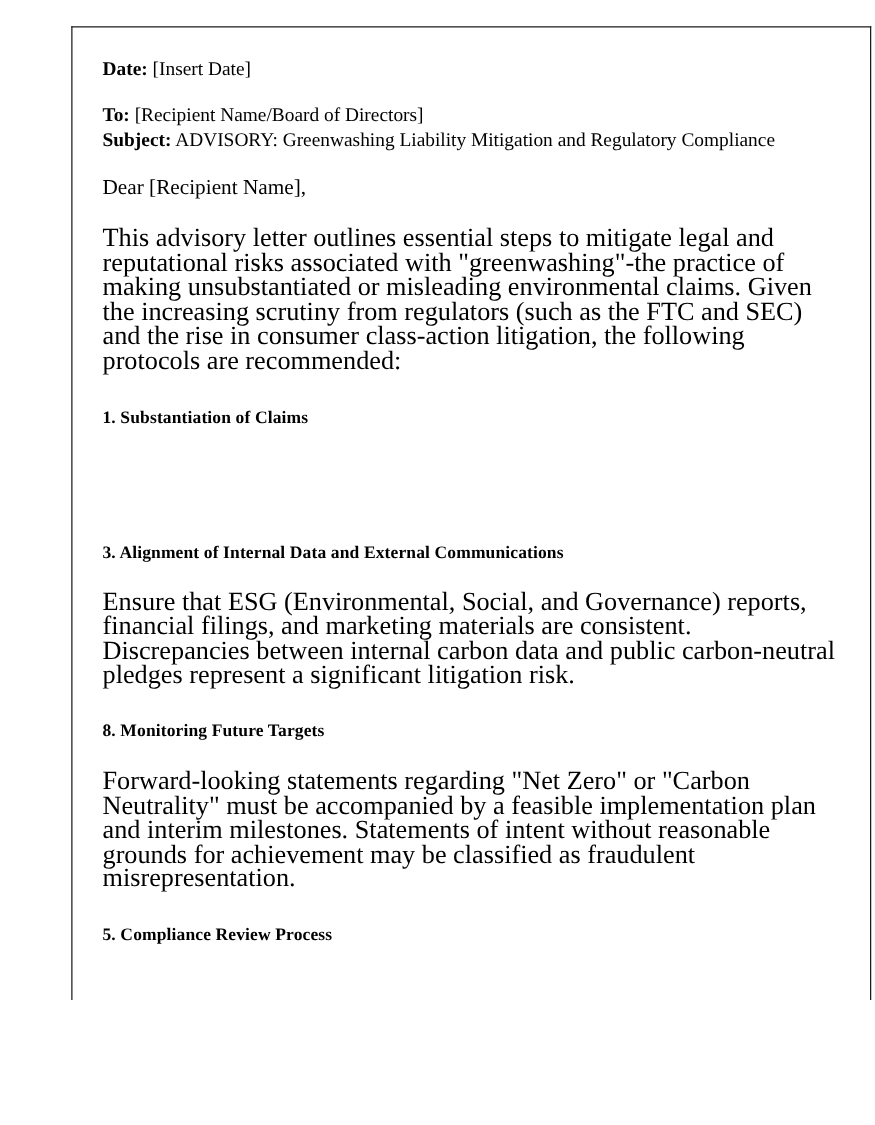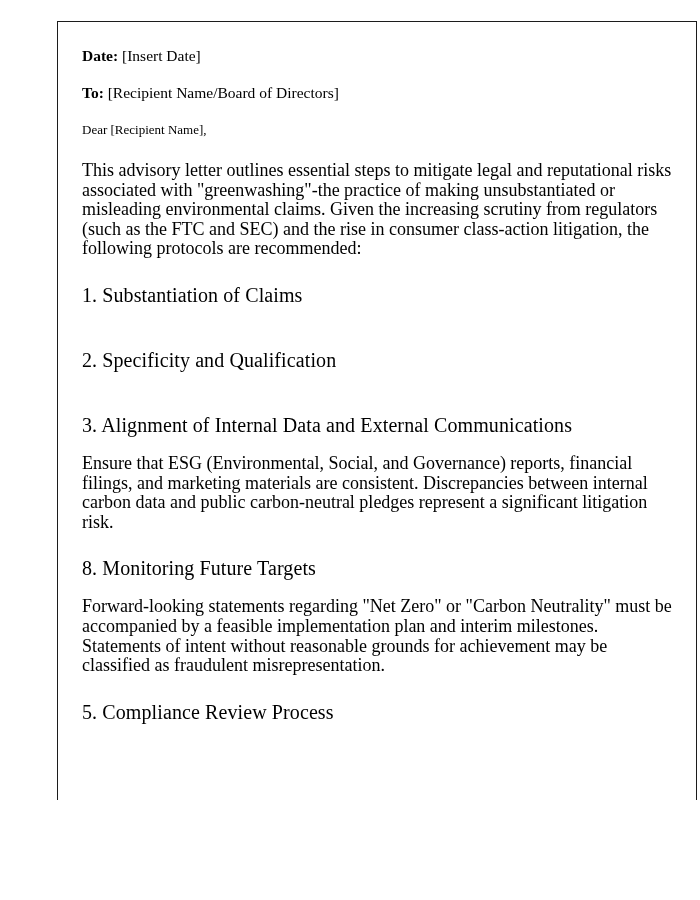--- a/index.html
+++ b/index.html
@@ -50,36 +50,36 @@
   }
 
   .lh-label {
     font-weight: bold;
   }
 
   .lh-gap-after-date { height: 17px; }
   .lh-gap-after-block { height: 17px; }
 
   .salutation {
-    font-size: 13px;
+    font-size: 17px;
     line-height: 20px;
     margin-top: 0;
   }
 
   p.para {
-    font-size: 18px;
+    font-size: 21px;
     line-height: 19.6px;
     margin: 0;
     text-align: left;
   }
 
   h2.section-heading {
-    font-size: 20px;
+    font-size: 14px;
     line-height: 22px;
-    font-weight: normal;
+    font-weight: bold;
     margin: 0;
     letter-spacing: 0.1px;
   }
 
   .sp-intro { height: 21px; }
   .sp-before-heading { height: 25px; }
   .sp-after-heading { height: 18px; }
 </style>
 </head>
 <body>
@@ -92,36 +92,39 @@
         <span class="lh-label">Date:</span>
         <span>[Insert Date]</span>
       </div>
 
       <div class="lh-gap-after-date"></div>
 
       <div class="lh-line">
         <span class="lh-label">To:</span>
         <span>[Recipient Name/Board of Directors]</span>
       </div>
+      <div class="lh-line">
+        <span class="lh-label">Subject:</span>
+        <span>ADVISORY: Greenwashing Liability Mitigation and Regulatory Compliance</span>
+      </div>
 
       <div class="lh-gap-after-block"></div>
 
       <div class="salutation">Dear [Recipient Name],</div>
     </div>
 
     <div class="sp-intro"></div>
 
     <p class="para">This advisory letter outlines essential steps to mitigate legal and reputational risks associated with "greenwashing"-the practice of making unsubstantiated or misleading environmental claims. Given the increasing scrutiny from regulators (such as the FTC and SEC) and the rise in consumer class-action litigation, the following protocols are recommended:</p>
 
     <div class="sp-before-heading"></div>
     <h2 class="section-heading">1. Substantiation of Claims</h2>
     <div class="sp-after-heading"></div>
 
     <div class="sp-before-heading"></div>
-    <h2 class="section-heading">2. Specificity and Qualification</h2>
     <div class="sp-after-heading"></div>
 
     <div class="sp-before-heading"></div>
     <h2 class="section-heading">3. Alignment of Internal Data and External Communications</h2>
     <div class="sp-after-heading"></div>
     <p class="para">Ensure that ESG (Environmental, Social, and Governance) reports, financial filings, and marketing materials are consistent. Discrepancies between internal carbon data and public carbon-neutral pledges represent a significant litigation risk.</p>
 
     <div class="sp-before-heading"></div>
     <h2 class="section-heading">8. Monitoring Future Targets</h2>
     <div class="sp-after-heading"></div>

